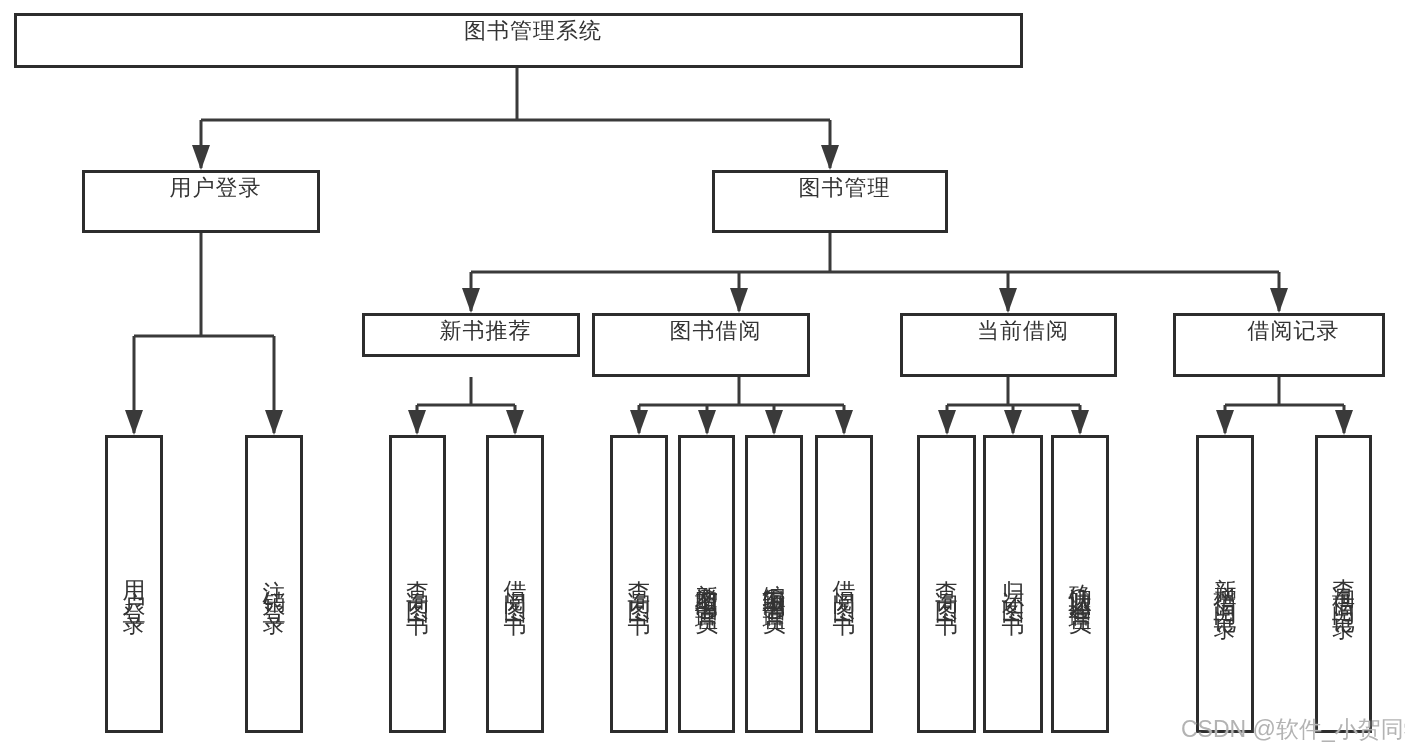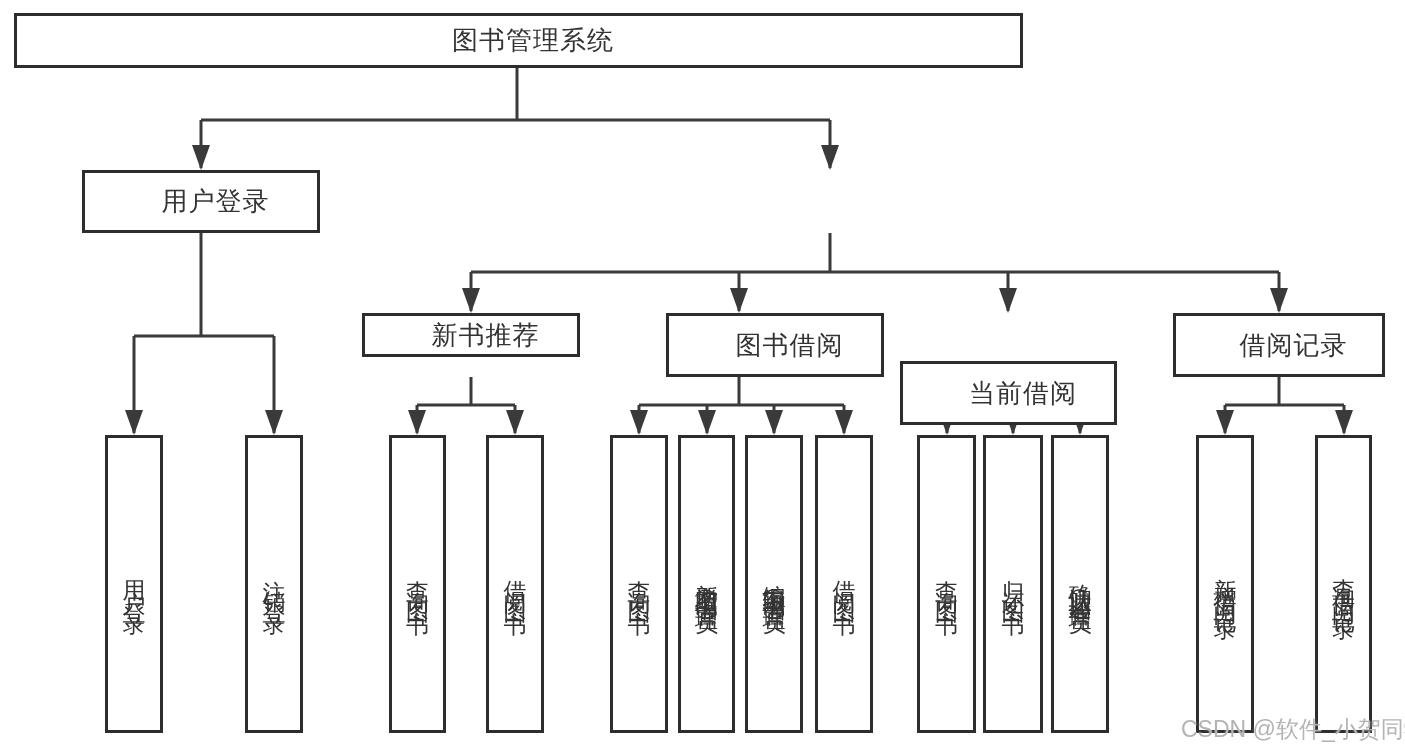--- a/index.html
+++ b/index.html
@@ -13,22 +13,22 @@
   html,body{width:1405px;height:747px;background:var(--bg);overflow:hidden;}
   body{font-family:"Liberation Sans","DejaVu Sans",sans-serif;color:var(--text);}
   .stage{position:relative;width:1405px;height:747px;background:var(--bg);}
   svg.wires{position:absolute;left:0;top:0;width:1405px;height:747px;}
   svg.wires path{stroke:var(--line);stroke-width:3;fill:none;}
   svg.wires polygon{fill:var(--line);stroke:none;}
   .node{
     position:absolute;
     border:3px solid var(--box);
     background:var(--bg);
-    display:flex;align-items:center;justify-content:center;
-    font-size:26px;letter-spacing:1px;color:var(--text);padding-left:29px;
+    display:flex;justify-content:center;
+    font-size:22px;letter-spacing:1px;color:var(--text);padding-left:29px;
   }
   .leaf{
     position:absolute;top:435px;height:298px;
     border:3px solid var(--box);
     background:var(--bg);
     display:flex;align-items:center;justify-content:center;
   }
   .leaf span{
     writing-mode:vertical-rl;
     text-orientation:mixed;
@@ -86,28 +86,31 @@
     </g>
   </svg>
 
   <div class="node" style="left:14px;top:13px;width:1009px;height:55px;">
     <span>图书管理系统</span>
   </div>
 
   <div class="node" style="left:82px;top:170px;width:238px;height:63px;">
     <span>用户登录</span>
   </div>
+  <div class="node" style="left:712px;top:170px;width:236px;height:63px;">
+    <span>图书管理</span>
+  </div>
 
   <div class="node" style="left:362px;top:313px;width:218px;height:44px;">
     <span>新书推荐</span>
   </div>
-  <div class="node" style="left:666px;top:313px;width:218px;height:64px;">
+  <div class="node" style="left:592px;top:313px;width:218px;height:64px;">
     <span>图书借阅</span>
   </div>
-  <div class="node" style="left:900px;top:313px;width:217px;height:64px;margin-top:48px;">
+  <div class="node" style="left:900px;top:313px;width:217px;height:64px;">
     <span>当前借阅</span>
   </div>
   <div class="node" style="left:1173px;top:313px;width:212px;height:64px;">
     <span>借阅记录</span>
   </div>
 
   <div class="leaf" style="left:105px;width:58px;">
     <span style="letter-spacing: 11px;">用户登录</span>
   </div>
   <div class="leaf" style="left:245px;width:58px;">

